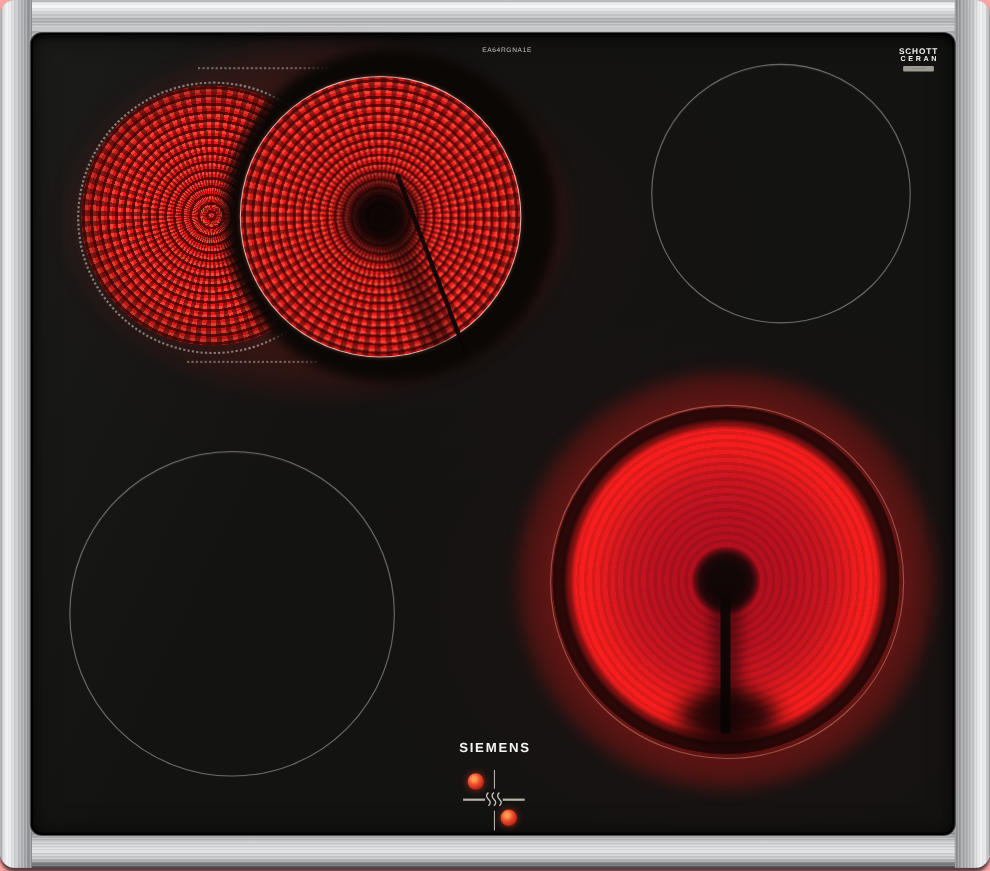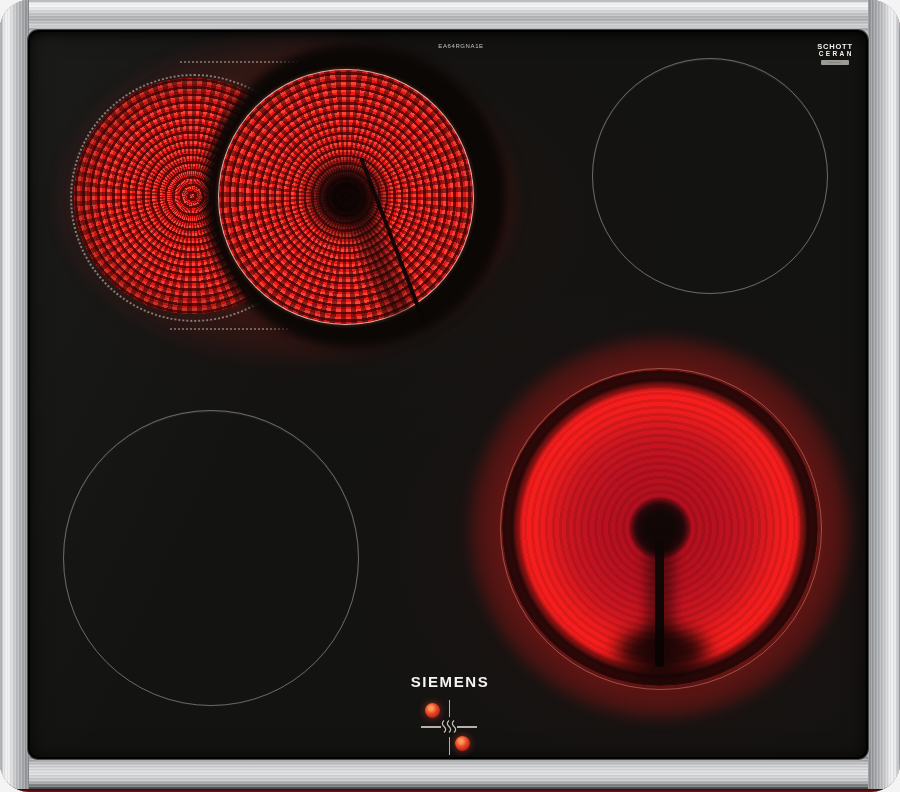--- a/index.html
+++ b/index.html
@@ -1,17 +1,17 @@
 <!DOCTYPE html>
 <html><head>
 <meta charset="utf-8">
 <style>
   html,body{margin:0;padding:0;background:#f4f4f4;}
-  .stage{position:relative;width:900px;height:792px;overflow:hidden;background:#b91c1c;
-         font-family:"Liberation Sans", sans-serif;border-radius:29px;}
+  .stage{position:relative;width:900px;height:792px;overflow:hidden;background:#fca5a5;
+         font-family:"Liberation Sans", sans-serif;}
   
   .appliance{position:absolute;left:0;top:0;right:0;bottom:3px;border-radius:14px;overflow:hidden;
              background:#b7b9bb;box-shadow:0 3px 3px rgba(0,0,0,0.65), inset 0 0 0 1px #93959a;}
   .band{position:absolute;}
   .band-top{left:0;right:0;top:0;height:31px;
     background:
       repeating-linear-gradient(180deg, rgba(255,255,255,0.22) 0 1px, rgba(0,0,0,0.04) 1px 2px, rgba(255,255,255,0) 2px 3px),
       linear-gradient(180deg,#9b9da0 0,#ecedee 3px,#f6f6f7 6px,#c6c8ca 13px,#a9abae 19px,#cfd1d3 26px,#8f9194 31px);}
   .band-bottom{left:0;right:0;bottom:0;height:33px;
     background:
@@ -71,21 +71,21 @@
   .br-connector{background:radial-gradient(ellipse, rgba(10,4,4,0.85) 0 45%, rgba(10,4,4,0) 75%);filter:blur(7px);}
   
   .model-text{position:absolute;left:383px;top:13px;width:100px;text-align:center;
       font-size:6px;letter-spacing:0.6px;color:#c2c2c0;}
   .schott{position:absolute;left:786px;top:13px;width:42px;text-align:center;color:#f2f1ee;}
   .schott-l1{font-size:7.5px;font-weight:bold;letter-spacing:0.8px;line-height:7px;}
   .schott-l2{font-size:6.5px;font-weight:bold;letter-spacing:2.4px;line-height:7px;text-indent:2.4px;}
   .schott-pill{margin:3px auto 0;width:28px;height:5px;border-radius:1px;background:#9c9a92;
       color:#2c2c2a;font-size:4px;line-height:5px;letter-spacing:0;overflow:hidden;}
   .siemens-logo{position:absolute;left:342px;top:643px;width:160px;text-align:center;
-      color:#f4f4f4;font-size:15px;font-weight:bold;letter-spacing:1.6px;}
+      color:#f4f4f4;font-size:12px;font-weight:bold;letter-spacing:1.6px;}
   .ind-line{position:absolute;background:#b6b1a8;}
   .ind-dot{position:absolute;width:15px;height:15px;border-radius:50%;
       background:radial-gradient(circle at 40% 35%, #ff9a55 0 14%, #ea4c2b 40%, #bb2217 72%, rgba(125,12,9,0.35) 92%, rgba(0,0,0,0) 100%);
       box-shadow:0 0 7px rgba(255,70,35,0.55);}
   .heat-icon{position:absolute;left:412px;top:689px;width:18px;height:16px;}
 </style>
 </head>
 <body>
 
 <div class="stage">

